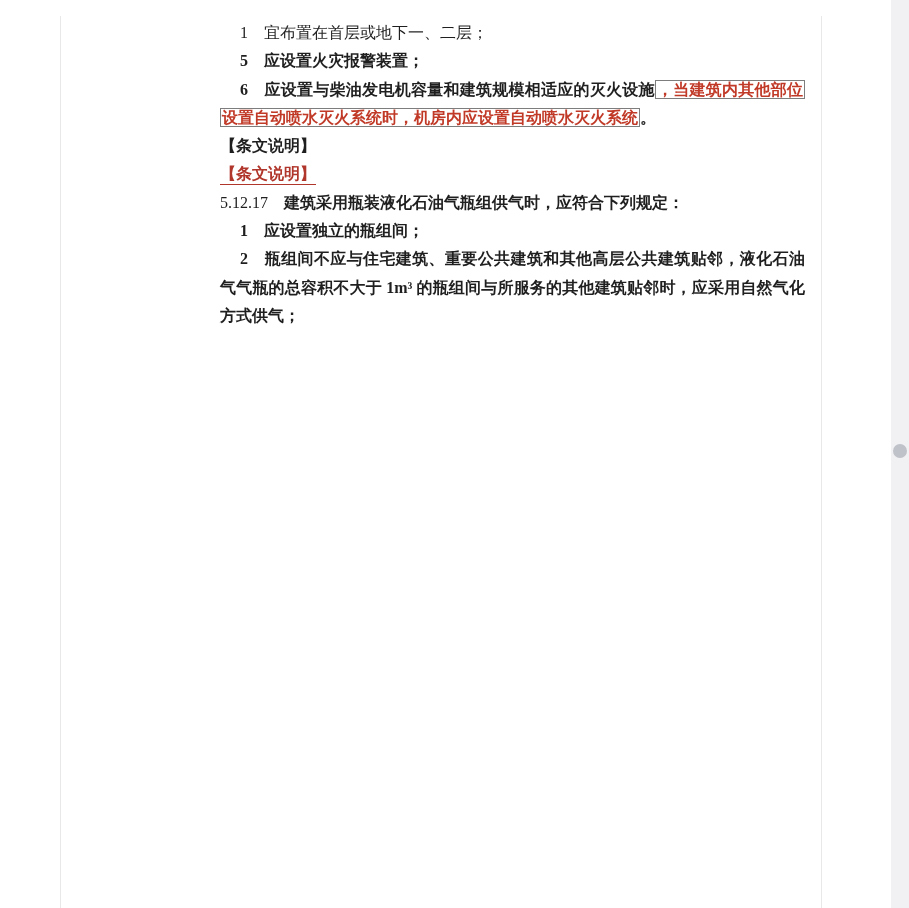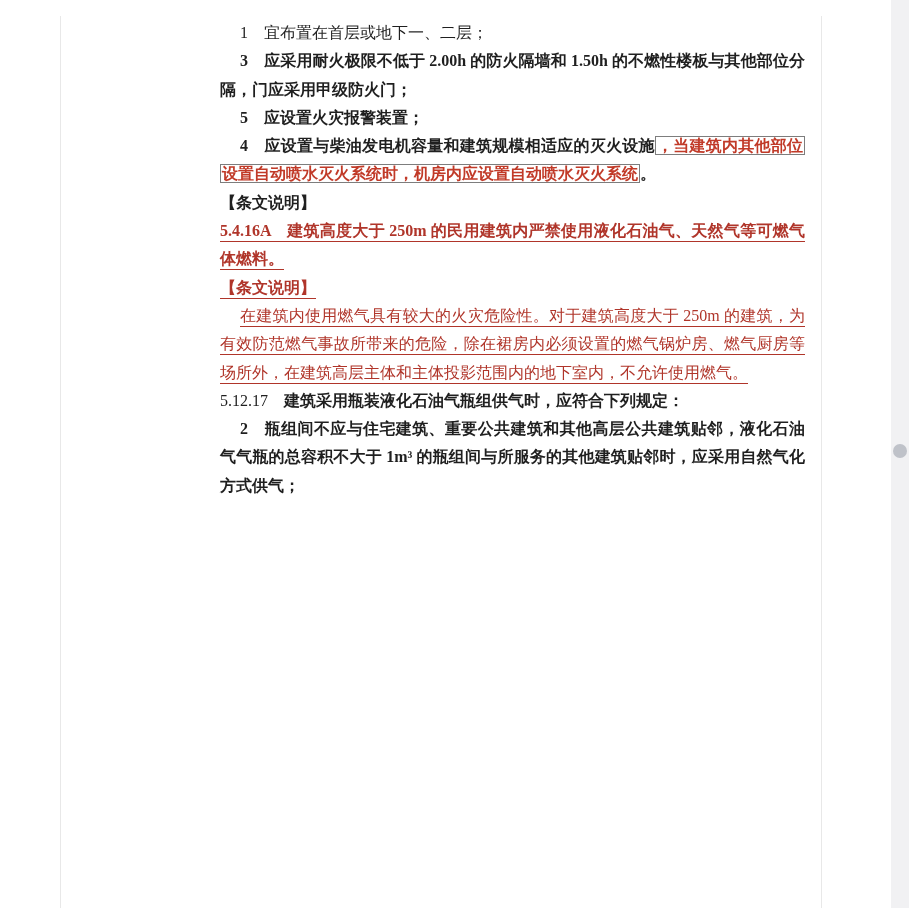--- a/index.html
+++ b/index.html
@@ -77,27 +77,25 @@
     background: var(--scroll-thumb, #bfc2c9);
   }
 </style>
 </head>
 <body>
 
 <div class="stage">
   <div class="page">
     <div class="doc" id="doc">
         <p class="indent"><span>1　宜布置在首层或地下一、二层；</span></p>
-        <p class="indent"><span class="seg-b">3　应采用耐火极限不低于 2.00h 的防火隔墙和 1.50h 的不燃性楼板与其他部位分隔，门应采用甲级防火门；</span></p>
         <p class="indent"><span class="seg-b">5　应设置火灾报警装置；</span></p>
-        <p class="indent"><span class="seg-b">4　应设置与柴油发电机容量和建筑规模相适应的灭火设施</span><span class="seg-b seg-red seg-box">，当建筑内其他部位设置自动喷水灭火系统时，机房内应设置自动喷水灭火系统</span><span class="seg-b">。</span></p>
+        <p class="indent"><span class="seg-b">6　应设置与柴油发电机容量和建筑规模相适应的灭火设施</span><span class="seg-b seg-red seg-box">，当建筑内其他部位设置自动喷水灭火系统时，机房内应设置自动喷水灭火系统</span><span class="seg-b">。</span></p>
         <p><span class="seg-b">【条文说明】</span></p>
-        <p class="red underline"><span class="seg-b">5.4.16A　建筑高度大于 250m 的民用建筑内严禁使用液化石油气、天然气等可燃气体燃料。</span></p>
         <p class="red underline"><span class="seg-b">【条文说明】</span></p>
-        <p class="indent red underline"><span>在建筑内使用燃气具有较大的火灾危险性。对于建筑高度大于 250m 的建筑，为有效防范燃气事故所带来的危险，除在裙房内必须设置的燃气锅炉房、燃气厨房等场所外，在建筑高层主体和主体投影范围内的地下室内，不允许使用燃气。</span></p>
         <p><span>5.12.17　</span><span class="seg-b">建筑采用瓶装液化石油气瓶组供气时，应符合下列规定：</span></p>
+        <p class="indent"><span class="seg-b">1　应设置独立的瓶组间；</span></p>
         <p class="indent"><span class="seg-b">2　瓶组间不应与住宅建筑、重要公共建筑和其他高层公共建筑贴邻，液化石油气气瓶的总容积不大于 1m³ 的瓶组间与所服务的其他建筑贴邻时，应采用自然气化方式供气；</span></p>
       </div>
   </div>
   <div class="scroll-track">
     <div class="scroll-thumb"></div>
   </div>
 </div>
 
 </body></html>

